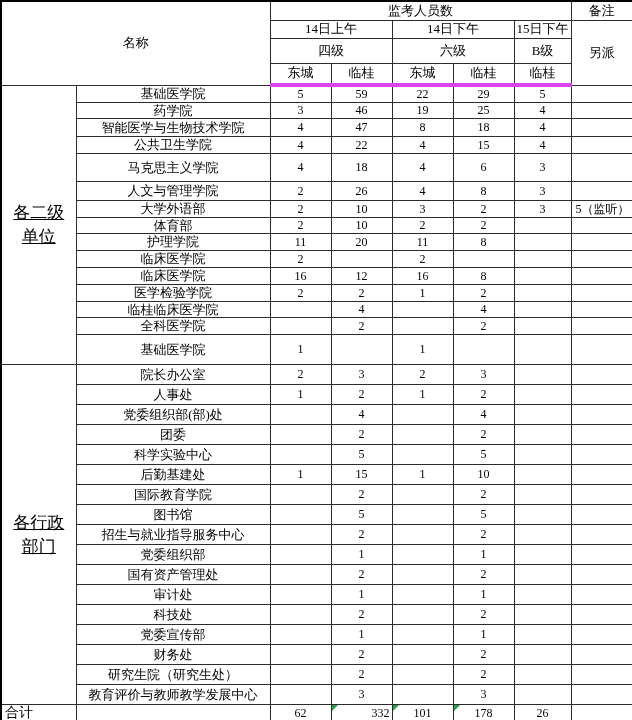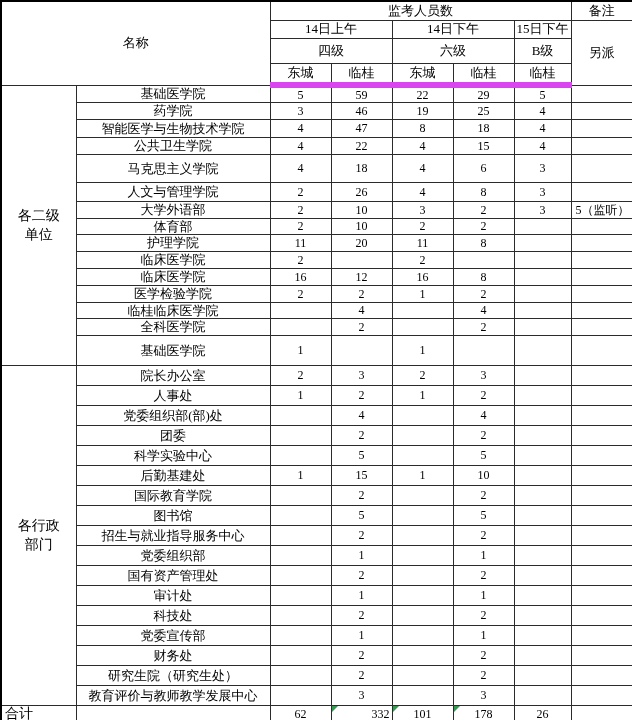--- a/index.html
+++ b/index.html
@@ -17,32 +17,33 @@
     border:1px solid #2b2b2b;
     padding:0;
     margin:0;
     font-weight:normal;
     text-align:center;
     vertical-align:middle;
     font-size:13px;
     line-height:1.2;
     overflow:hidden;
   }
-  thead tr.hh4 th{border-bottom:6px solid #d946ef}
+  thead tr.hh4 th{border-bottom:4px solid #d946ef}
   tr.hh1{height:19px}
   tr.hh2{height:18px}
   tr.hh3{height:25px}
   tr.hh4{height:22px}
   .h15{height:15px}.h16{height:16px}.h17{height:17px}.h18{height:18px}
   .h19{height:19px}.h20{height:20px}.h28{height:28px}.h30{height:30px}
   .num{font-size:12px}
   .group-label{
-    font-size:14px;
+    font-size:17px;
     white-space:pre-line;
     line-height:1.4;
+    text-decoration:underline;
   }
   .remark-cell{
     text-align:left;
     font-size:12px;
     white-space:nowrap;
     padding-left:4px;
   }
   .total-label{
     text-align:left;
     padding-left:3px;

